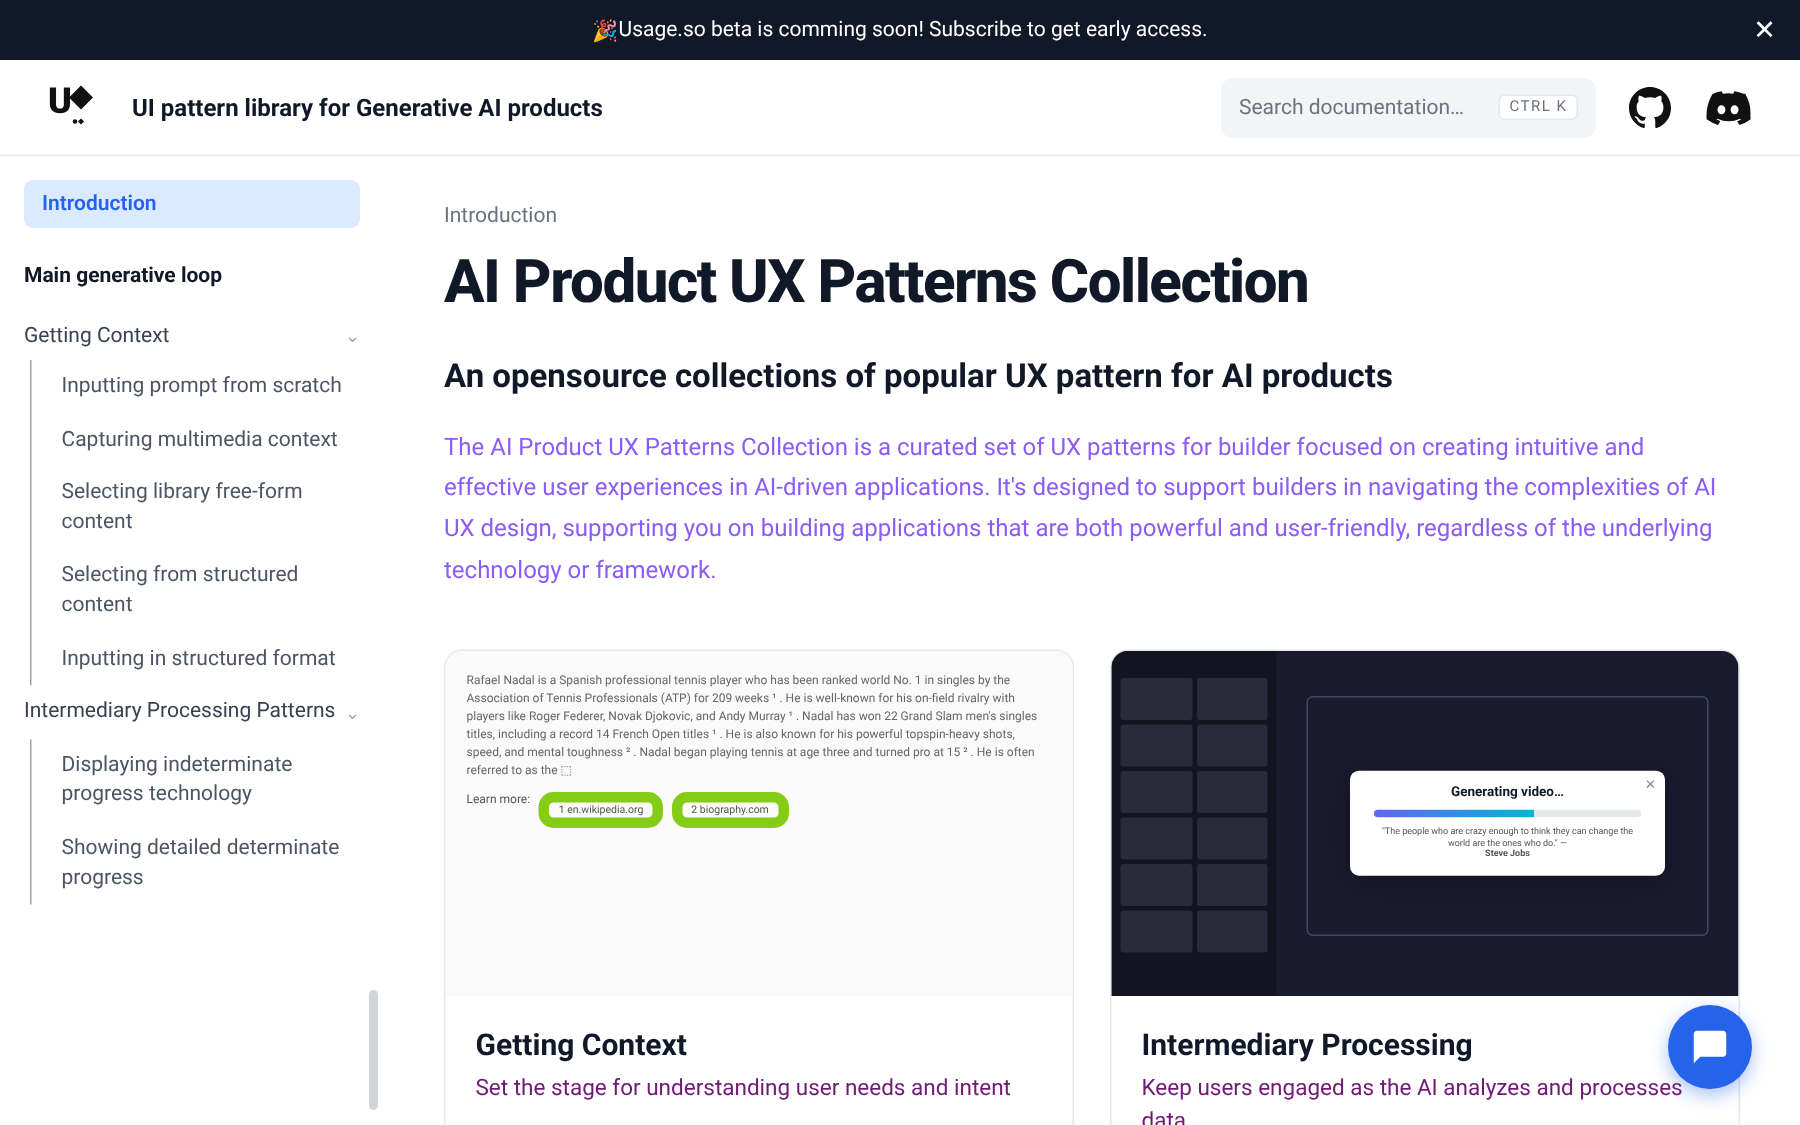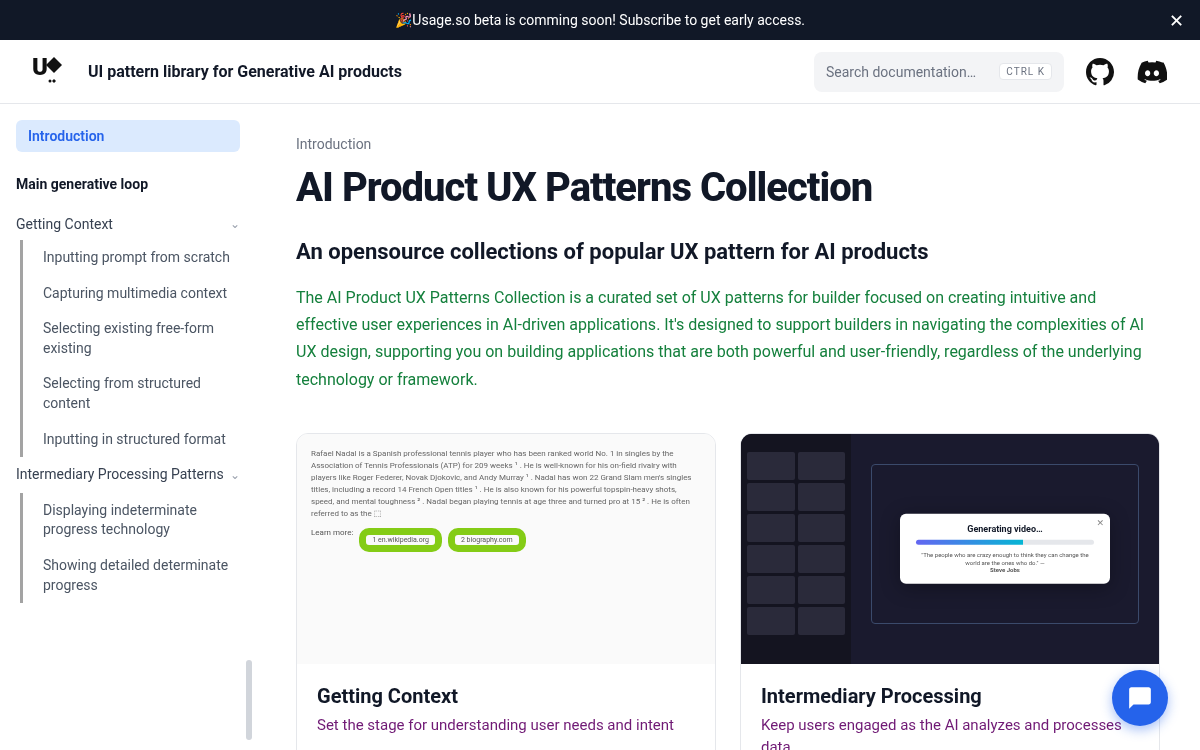--- a/index.html
+++ b/index.html
@@ -16,30 +16,30 @@
 .search-box { background: #f3f4f6; border-radius: 8px; height: 40px; width: 250px; display: flex; align-items: center; padding: 0 12px; gap: 8px; color: #6b7280; font-size: 14px; }
 .search-kbd { background: #fff; border: 1px solid #e5e7eb; border-radius: 4px; padding: 2px 6px; font-size: 10px; color: #6b7280; letter-spacing: 1px; }
 .icon-btn { width: 32px; height: 32px; display: flex; align-items: center; justify-content: center; }
 
 .layout { display: flex; height: calc(750px - 104px); }
 .sidebar { width: 256px; padding: 16px; overflow-y: auto; font-size: 14px; }
 .nav-active { background: #dbeafe; color: #2563eb; font-weight: 600; padding: 8px 12px; border-radius: 6px; margin-bottom: 16px; }
 .nav-section { font-weight: 700; padding: 8px 0; color: #111827; margin-bottom: 8px; }
 .nav-group-header { display: flex; justify-content: space-between; align-items: center; padding: 8px 0; color: #374151; cursor: pointer; }
 .chevron { color: #9ca3af; font-size: 12px; }
-.nav-children { border-left: 3px solid #a3a3a3; margin-left: 4px; padding-left: 0; }
+.nav-children { border-left: 1px solid #a3a3a3; margin-left: 4px; padding-left: 0; }
 .nav-child { padding: 8px 0 8px 20px; color: #4b5563; cursor: pointer; line-height: 1.4; }
 .nav-group-header.multiline { line-height: 1.4; }
 .nav-group-header .label { flex: 1; }
 
 .main { flex: 1; padding: 32px 40px; overflow-y: auto; }
 .breadcrumb { font-size: 14px; color: #6b7280; margin-bottom: 12px; }
 h1 { font-size: 40px; font-weight: 800; letter-spacing: -1px; margin-bottom: 28px; }
 h2 { font-size: 22px; font-weight: 700; margin-bottom: 20px; }
-.intro-text { font-size: 16px; line-height: 1.7; color: #15803d; margin-bottom: 40px; }
+.intro-text { font-size: 16px; line-height: 1.7; color: #8b5cf6; margin-bottom: 40px; }
 
 .cards { display: grid; grid-template-columns: 1fr 1fr; gap: 24px; }
 .card { border: 1px solid #e5e7eb; border-radius: 12px; overflow: hidden; }
 .card-img { height: 230px; background: #f3f4f6; position: relative; }
 .card-body { padding: 20px; }
 .card-title { font-size: 20px; font-weight: 700; margin-bottom: 6px; }
 .card-desc { font-size: 15px; color: #701a75; line-height: 1.5; }
 
 
 .mock1 { padding: 14px; font-size: 8px; color: #555; background: #fafafa; height: 100%; }
@@ -110,21 +110,21 @@
     <div class="nav-active">Introduction</div>
     <div class="nav-section">Main generative loop</div>
 
     <div class="nav-group-header">
       <span class="label">Getting Context</span>
       <span class="chevron">⌄</span>
     </div>
     <div class="nav-children">
       <div class="nav-child">Inputting prompt from scratch</div>
       <div class="nav-child">Capturing multimedia context</div>
-      <div class="nav-child">Selecting existing free-form existing</div>
+      <div class="nav-child">Selecting library free-form content</div>
       <div class="nav-child">Selecting from structured content</div>
       <div class="nav-child">Inputting in structured format</div>
     </div>
 
     <div class="nav-group-header multiline">
       <span class="label">Intermediary Processing Patterns</span>
       <span class="chevron">⌄</span>
     </div>
     <div class="nav-children">
       <div class="nav-child">Displaying indeterminate progress technology</div>

